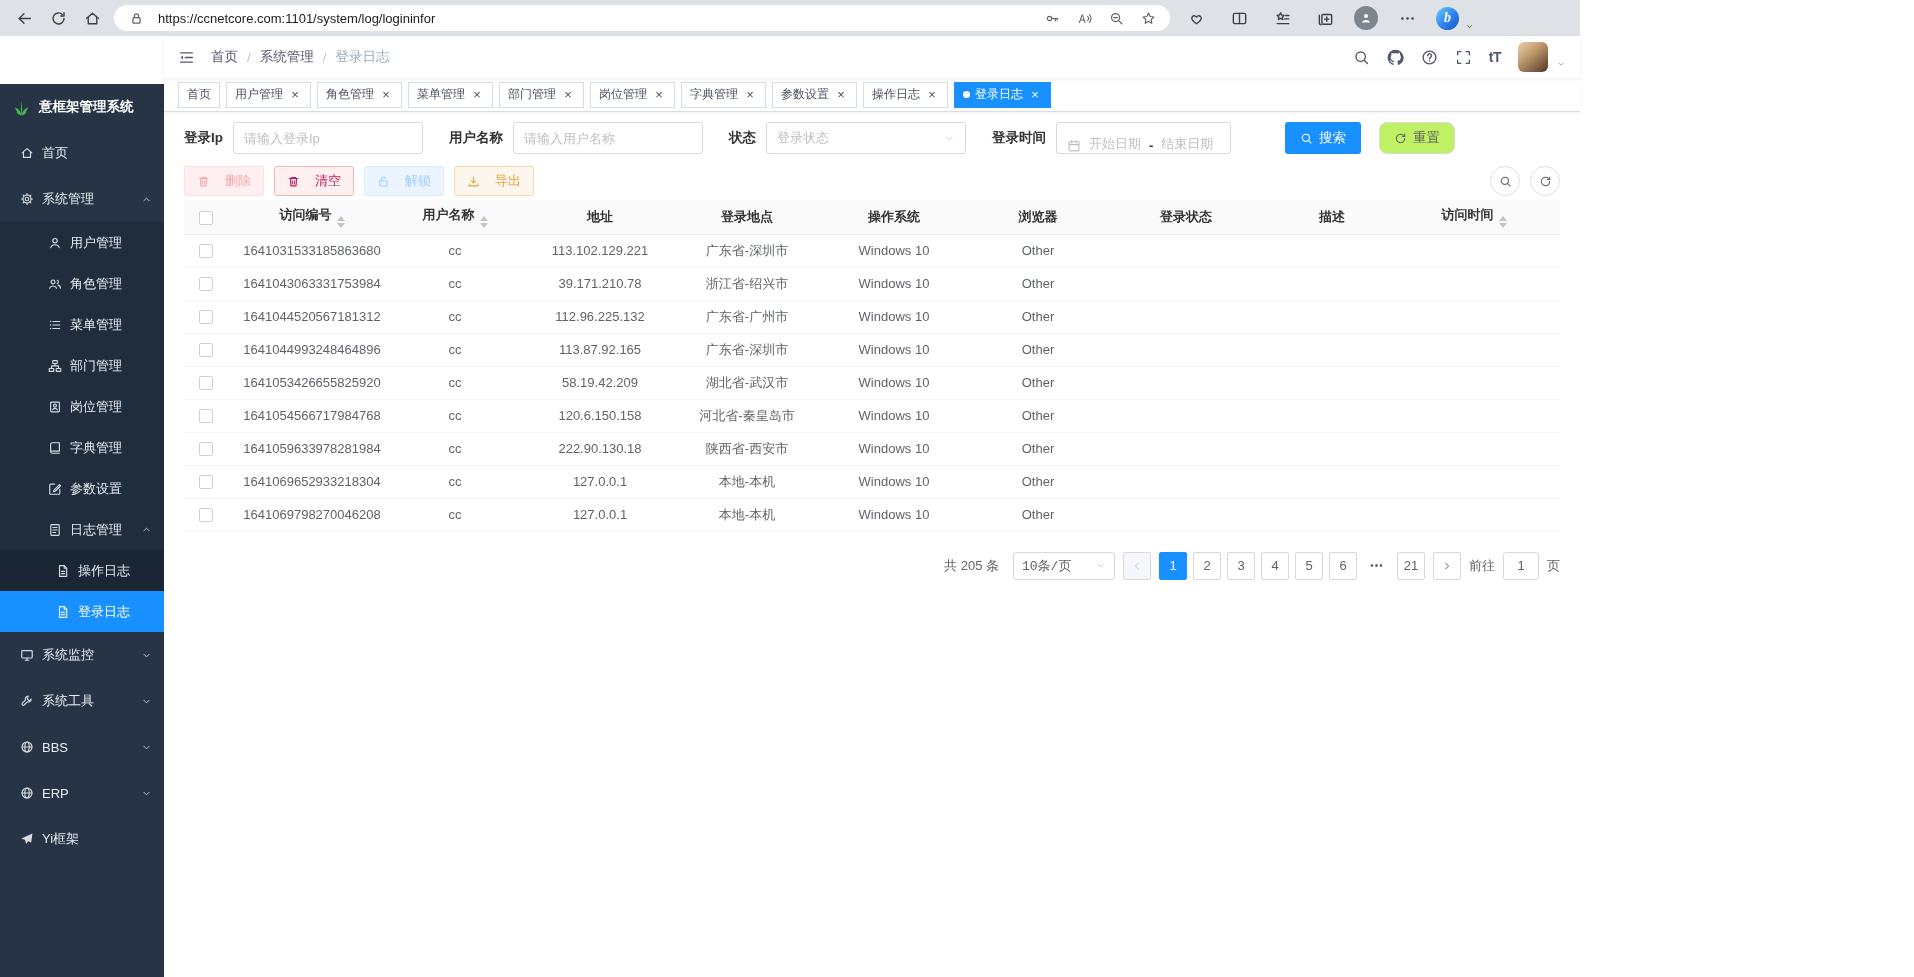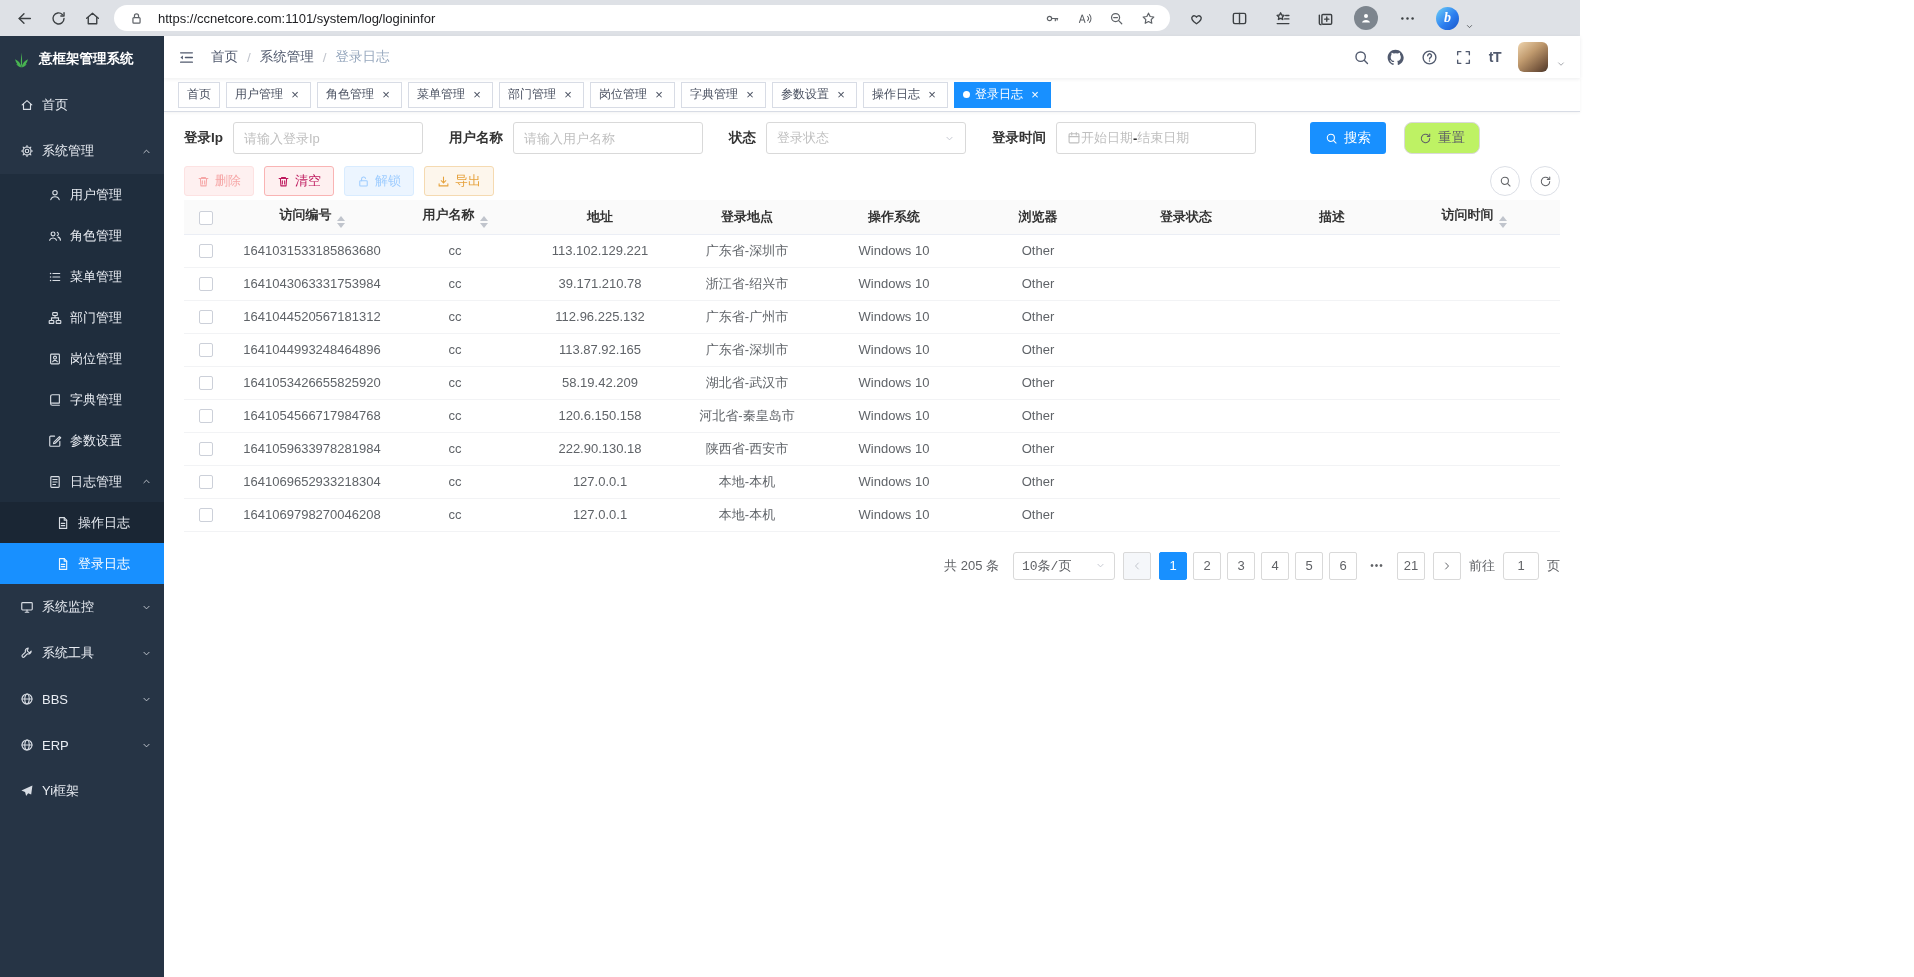--- a/index.html
+++ b/index.html
@@ -15,21 +15,21 @@
   .url-pill { width:1056px; height:26px; background:#fff; border-radius:14px; display:flex; align-items:center; padding:0 12px; gap:12px; margin-left:2px; }
   .url-text { flex:1; font-size:13px; color:#202124; white-space:nowrap; overflow:hidden; cursor:text; }
   .u-ic { width:20px; height:20px; display:flex; align-items:center; justify-content:center; color:#5f6368; font-size:15px; flex:none; cursor:pointer; }
   .bar-right { display:flex; align-items:center; gap:15px; margin-left:6px; }
   .b-avatar { width:24px; height:24px; border-radius:50%; background:#7d858e; color:#fff; display:flex; align-items:center; justify-content:center; font-size:14px; cursor:pointer; }
   .copilot { width:23px; height:23px; border-radius:50%; background:linear-gradient(135deg,#6ed1f7 0%,#2d7ff0 55%,#1a55c8 100%); color:#fff; font-weight:bold; font-style:italic; display:flex; align-items:center; justify-content:center; font-size:14px; font-family:"Liberation Serif",serif; cursor:pointer; }
   .cop-caret { color:#3c4043; font-size:9px; display:flex; margin-left:-9px; margin-top:16px; cursor:pointer; }
 
   
   .app { display:flex; height:941px; }
-  .sidebar { width:164px; background:#263445; flex:none; color:#e8ecf2; overflow:hidden; }
+  .sidebar { width:164px; background:#263445; flex:none; color:#e8ecf2; overflow:hidden;margin-top:48px; }
   .logo-row { height:46px; display:flex; align-items:center; gap:8px; padding-left:12px; color:#fff; font-size:13.5px; font-weight:bold; cursor:pointer; white-space:nowrap; }
   .menu-item { display:flex; align-items:center; gap:8px; cursor:pointer; font-size:13px; color:#e8ecf2; }
   .menu-item.lv1 { height:46px; padding-left:20px; }
   .menu-item.lv2 { height:41px; padding-left:48px; background:#1f2d3d; }
   .menu-item.lv3 { height:41px; padding-left:56px; background:#1a2634; }
   .menu-item.active { background:#1890ff; color:#fff; }
   .mi-ic { font-size:14px; display:flex; opacity:.92; }
   .mi-lb { white-space:nowrap; }
   .mi-caret { margin-left:auto; margin-right:12px; font-size:11px; display:flex; opacity:.85; }
   .mi-caret.up svg { transform:rotate(180deg); }
@@ -59,30 +59,30 @@
   .content { flex:1; padding:10px 20px 0; background:#fff; overflow:hidden; }
   .filter-row { display:flex; align-items:center; }
   .f-group { display:flex; align-items:center; margin-right:26px; }
   .f-label { font-weight:bold; color:#333; margin-right:10px; white-space:nowrap; font-size:13.5px; }
   .f-input { width:190px; height:32px; border:1px solid #d9d9d9; border-radius:3px; padding:0 10px; font-size:13px; color:#333; outline:none; font-family:inherit; background:#fff; }
   .f-input::placeholder { color:#bfbfbf; }
   .f-select { width:200px; height:32px; border:1px solid #d9d9d9; border-radius:3px; display:flex; align-items:center; padding:0 10px; cursor:pointer; background:#fff; }
   .ph { color:#bfbfbf; }
   .f-select .ph { flex:1; }
   .sel-caret { color:#c0c4cc; font-size:11px; display:flex; }
-  .f-date { width:200px; height:32px; border:1px solid #d9d9d9; border-radius:3px; display:flex; align-items:center; padding:0 10px; cursor:pointer; background:#fff; }
+  .f-date { width:175px; height:32px; border:1px solid #d9d9d9; border-radius:3px; display:flex; align-items:flex-end; gap:8px; padding:0 10px; cursor:pointer; background:#fff; }
   .f-date .sep { color:#333; font-weight:bold; }
   .cal-ic { color:#bfbfbf; font-size:14px; display:flex; }
   .btn { height:32px; display:inline-flex; align-items:center; gap:6px; padding:0 14px; border-radius:3px; font-size:13.5px; cursor:pointer; border:1px solid transparent; font-family:inherit; }
   .btn-primary { background:#1890ff; color:#fff; margin-left:28px; }
   .btn-default { background:#bef264; border-color:#d9d9d9; color:#606266; margin-left:18px;border-radius:8px; }
   .bic { display:flex; font-size:13px; }
 
   .toolbar-row { display:flex; align-items:center; margin-top:12px; }
-  .btn-sm { height:30px; padding:0 12px; font-size:13px; border-radius:3px; display:inline-flex; align-items:center; gap:5px; border:1px solid; cursor:pointer; margin-right:10px; font-family:inherit; }
+  .btn-sm { height:30px; padding:0 12px; font-size:13px; border-radius:3px; display:inline-flex; align-items:center; gap:15px; border:1px solid; cursor:pointer; margin-right:10px; font-family:inherit; }
   .btn-del { background:#fef0f0; border-color:#fde2e2; color:#f6a7a7; cursor:not-allowed; }
   .btn-clear { background:#fef0f0; border-color:#f9b4b4; color:#be185d; }
   .btn-unlock { background:#ecf5ff; border-color:#d9ecff; color:#9fcdff; cursor:not-allowed; }
   .btn-export { background:#fdf6ec; border-color:#f5dab1; color:#e6a23c; }
   .tool-right { margin-left:auto; display:flex; gap:10px; }
   .circle-btn { width:30px; height:30px; border-radius:50%; border:1px solid #dcdfe6; background:#fff; display:flex; align-items:center; justify-content:center; color:#606266; font-size:13px; cursor:pointer; }
 
   
   .log-table { width:100%; border-collapse:collapse; table-layout:fixed; margin-top:4px; }
   .log-table th { height:34px; background:#fafafa; font-weight:bold; color:#333; font-size:13px; text-align:center; border-bottom:1px solid #ebeef5; padding:0 4px; white-space:nowrap; }

